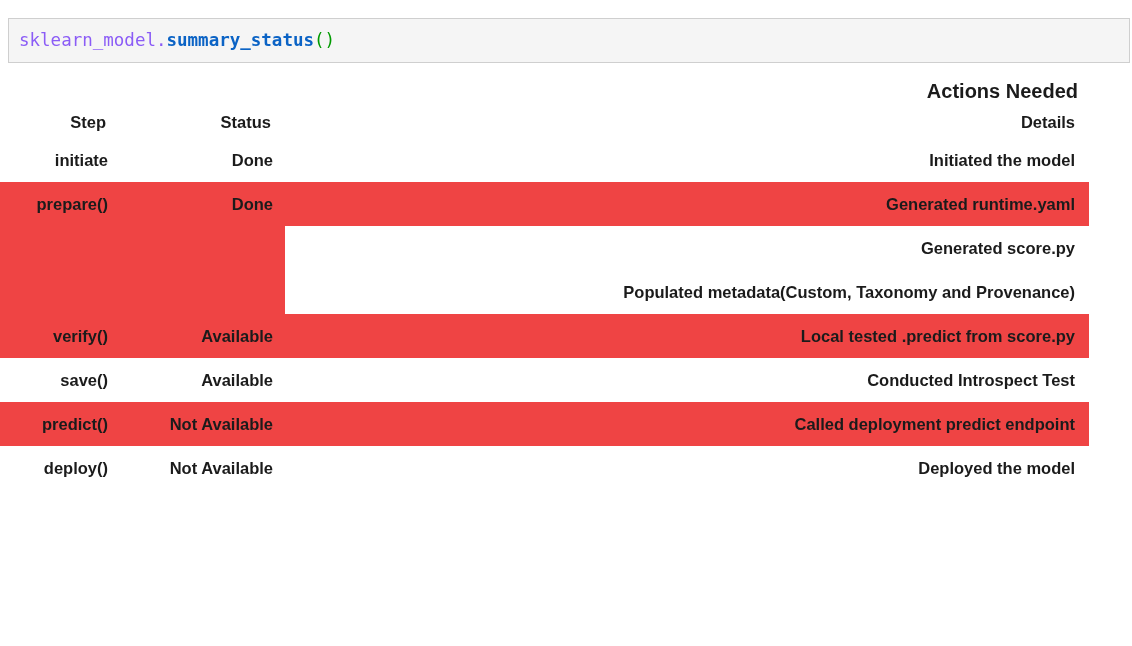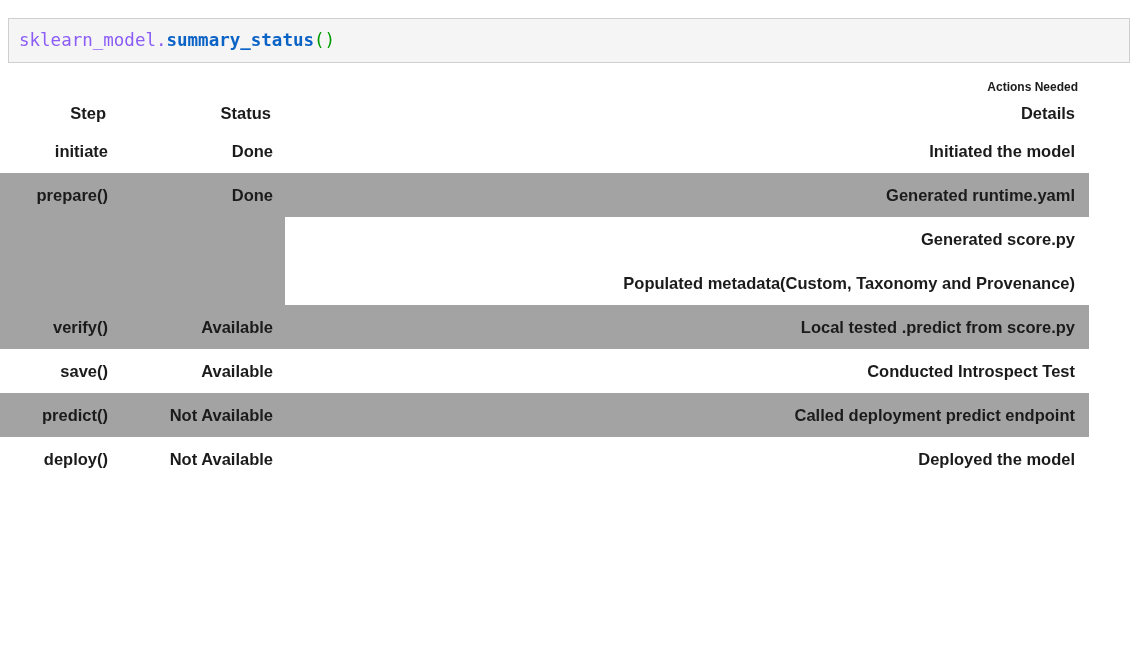--- a/index.html
+++ b/index.html
@@ -58,21 +58,21 @@
     text-align: right;
     vertical-align: bottom;
     padding: 0 14px 6px 14px;
     border: none;
     background: #ffffff;
   }
   
   tr.super-row th.super-cell {
     padding-bottom: 10px;
     padding-right: 11px;
-    font-size: 12px;
+    font-size: 20px;
   }
   tr.super-row th.blank-cell { padding: 0; }
 
   
   tr.head-row th {
     border-bottom: 2px solid #bfbfbf;
     padding-bottom: 7px;
     padding-top: 2px;
   }
 
@@ -84,21 +84,21 @@
     padding: 0 14px;
     height: 44px;
     font-weight: bold;
     white-space: nowrap;
     overflow: hidden;
   }
   table.dataframe tbody th { padding-right: 12px; }
   td.details-cell { padding-right: 196px; }
 
   
-  .sh-gray  { background: #a3a3a3; }
+  .sh-gray  { background: #ef4444; }
   .sh-white { background: #ffffff; }
 
   
   col.c-step    { width: 120px; }
   col.c-status  { width: 165px; }
   col.c-details { width: 804px; }
 </style>
 </head>
 <body>
 

